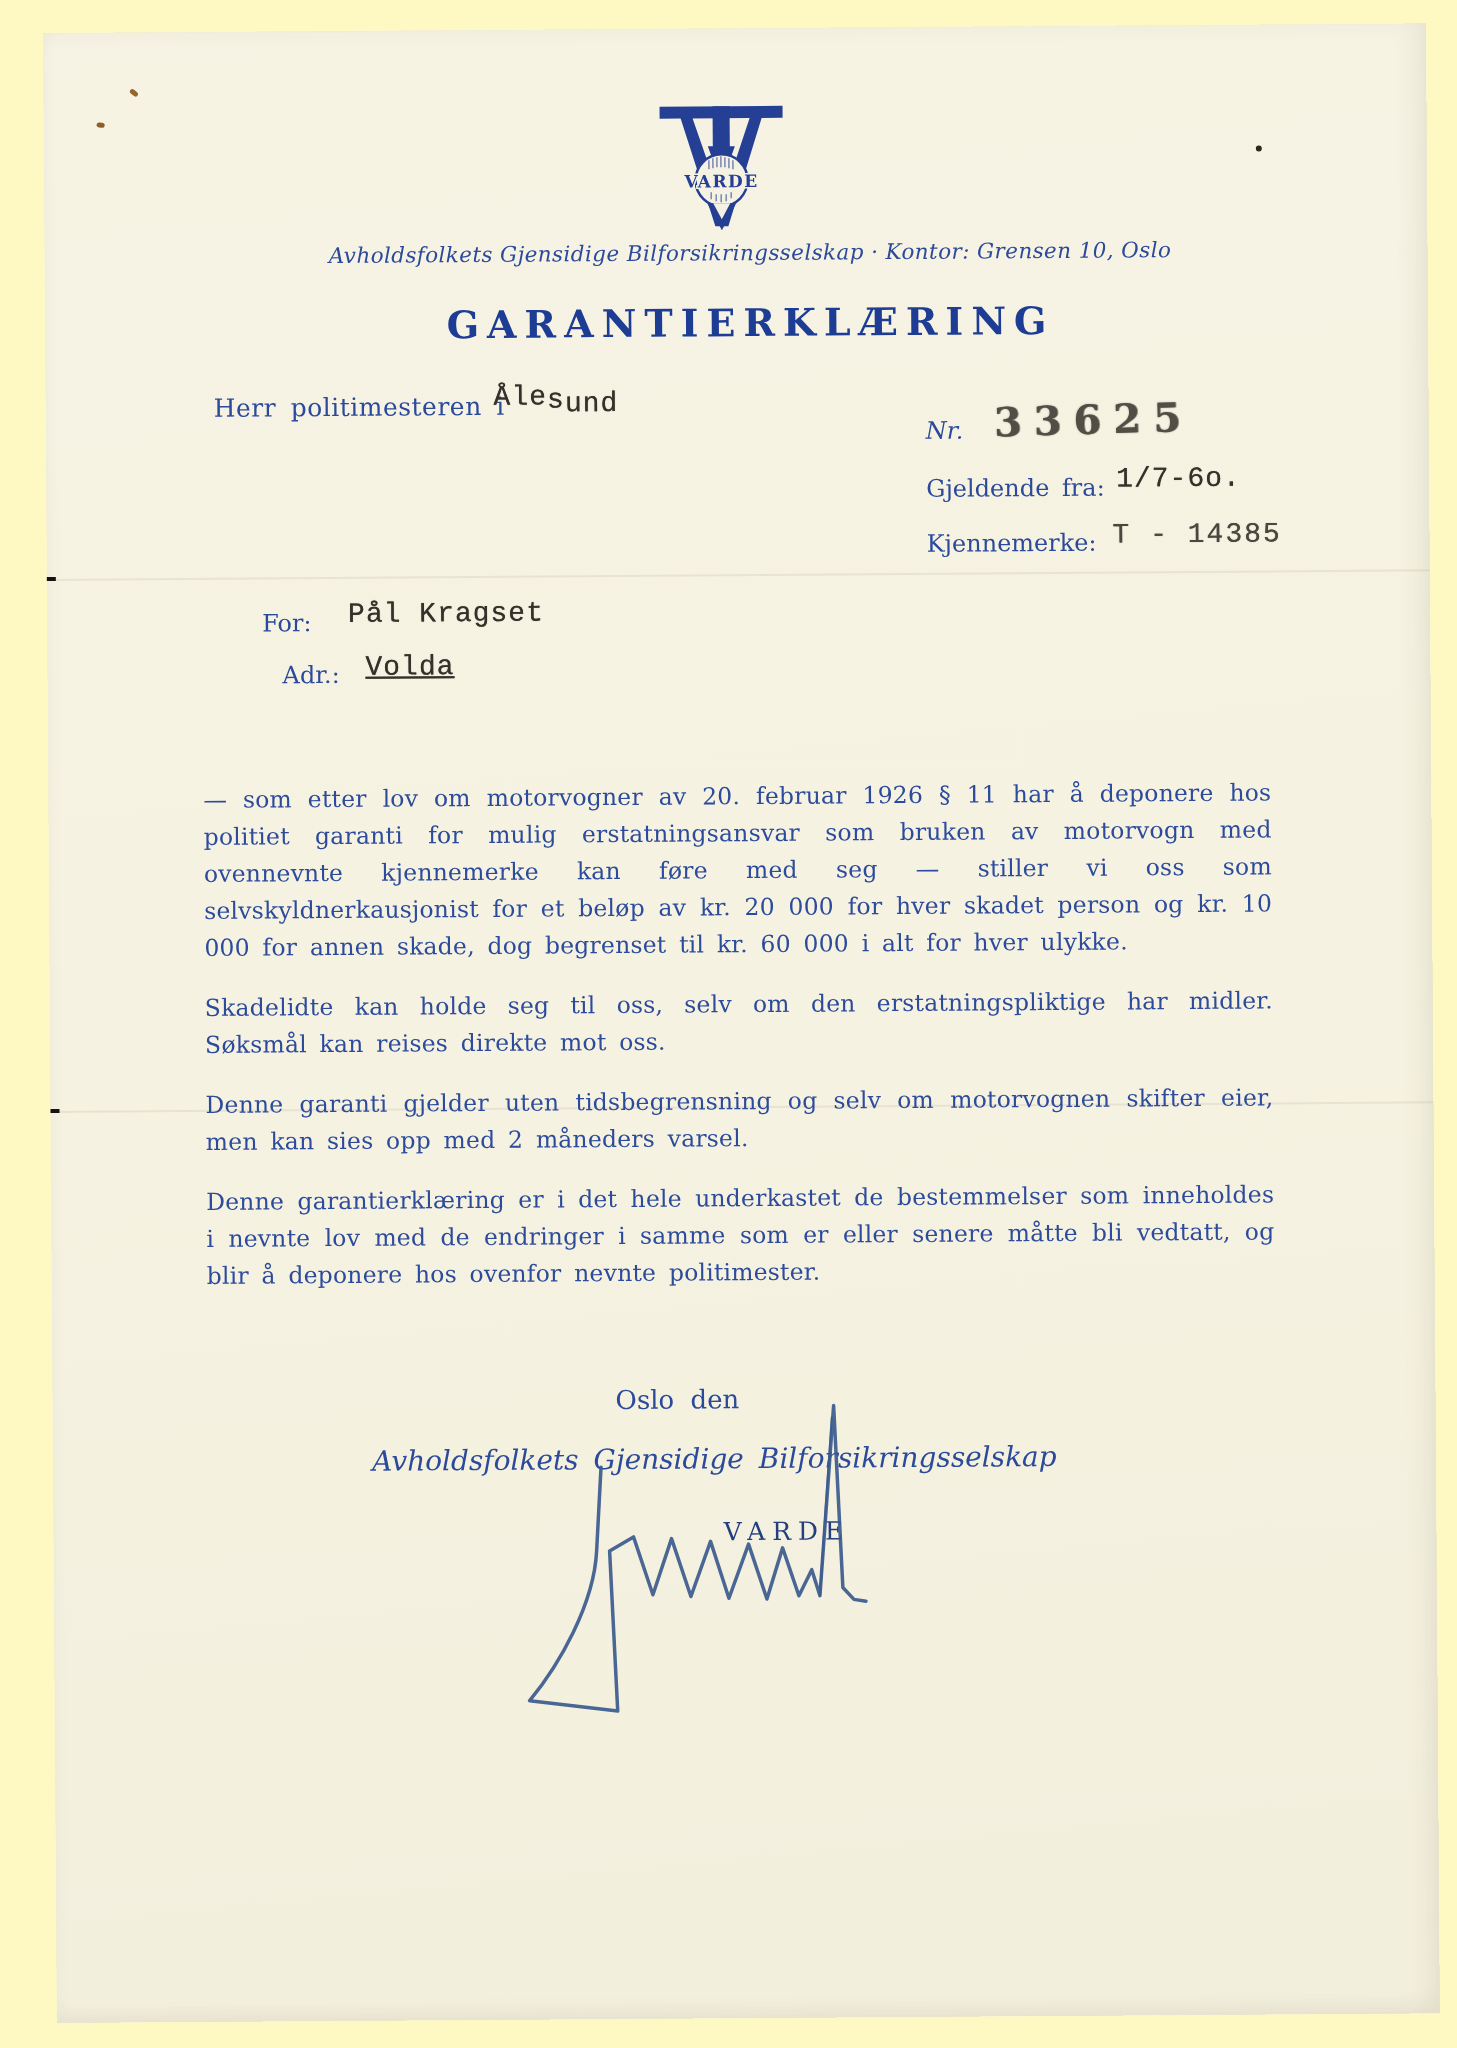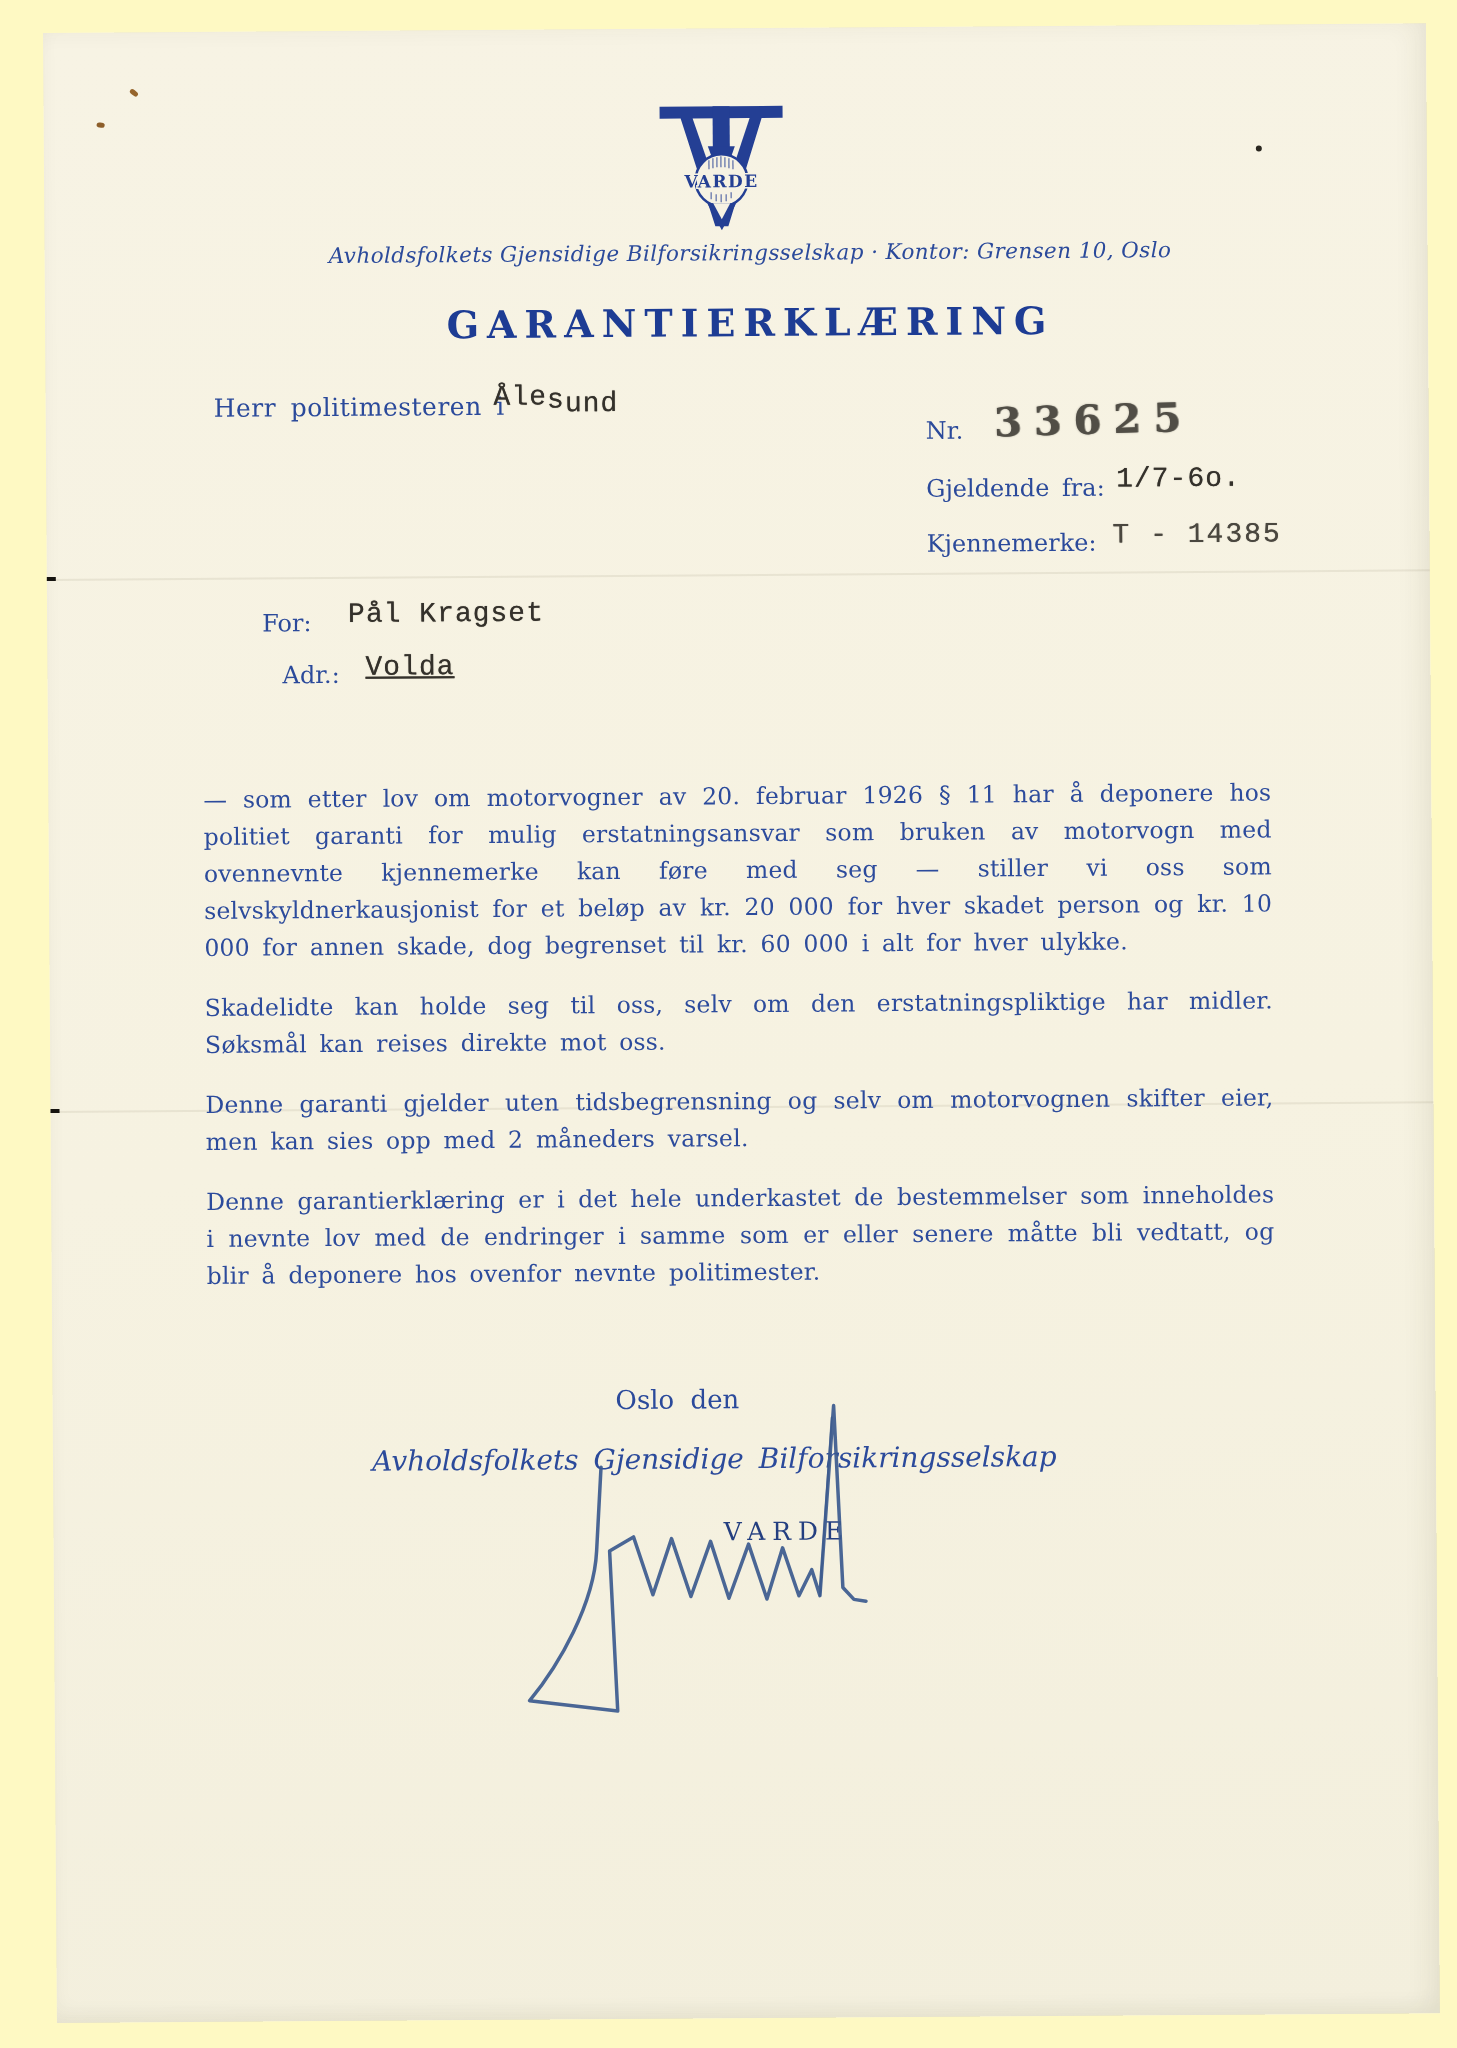--- a/index.html
+++ b/index.html
@@ -19,21 +19,21 @@
          font-weight:bold;font-size:38px;letter-spacing:8px;color:#1d3c94;}
 
   .addressee-label{left:168px;top:362px;font-size:25px;color:#2b4a9b;letter-spacing:.5px;word-spacing:6px;}
   .typed{font-family:"Liberation Mono","DejaVu Sans Mono",monospace;color:#34312b;
          text-shadow:0 0 .7px rgba(40,36,30,.8);}
   .addressee-value{left:448px;top:352px;font-size:28px;letter-spacing:1px;}
   .addressee-value .p1{position:relative;top:3px;}
   .addressee-value .p2{position:relative;top:7px;}
 
   .lbl{font-size:24px;color:#2b4a9b;word-spacing:5px;}
-  .nr-label{left:880px;top:390px;}
+  .nr-label{left:880px;top:390px;font-style:italic;}
   .stamp{left:948px;top:370px;font-size:40px;font-weight:bold;letter-spacing:12px;
          color:#514e46;transform:rotate(-1.2deg);
          text-shadow:1px 0 0 rgba(81,78,70,.55),0 0 2px rgba(81,78,70,.45);}
   .valid-label{left:880px;top:448px;}
   .valid-value{left:1070px;top:438px;font-size:28px;letter-spacing:1px;}
   .plate-label{left:880px;top:503px;}
   .plate-value{left:1066px;top:494px;font-size:28px;letter-spacing:2px;color:#4a473f;}
 
   .for-label{left:215px;top:578px;}
   .for-value{left:301px;top:568px;font-size:28px;letter-spacing:1px;}

